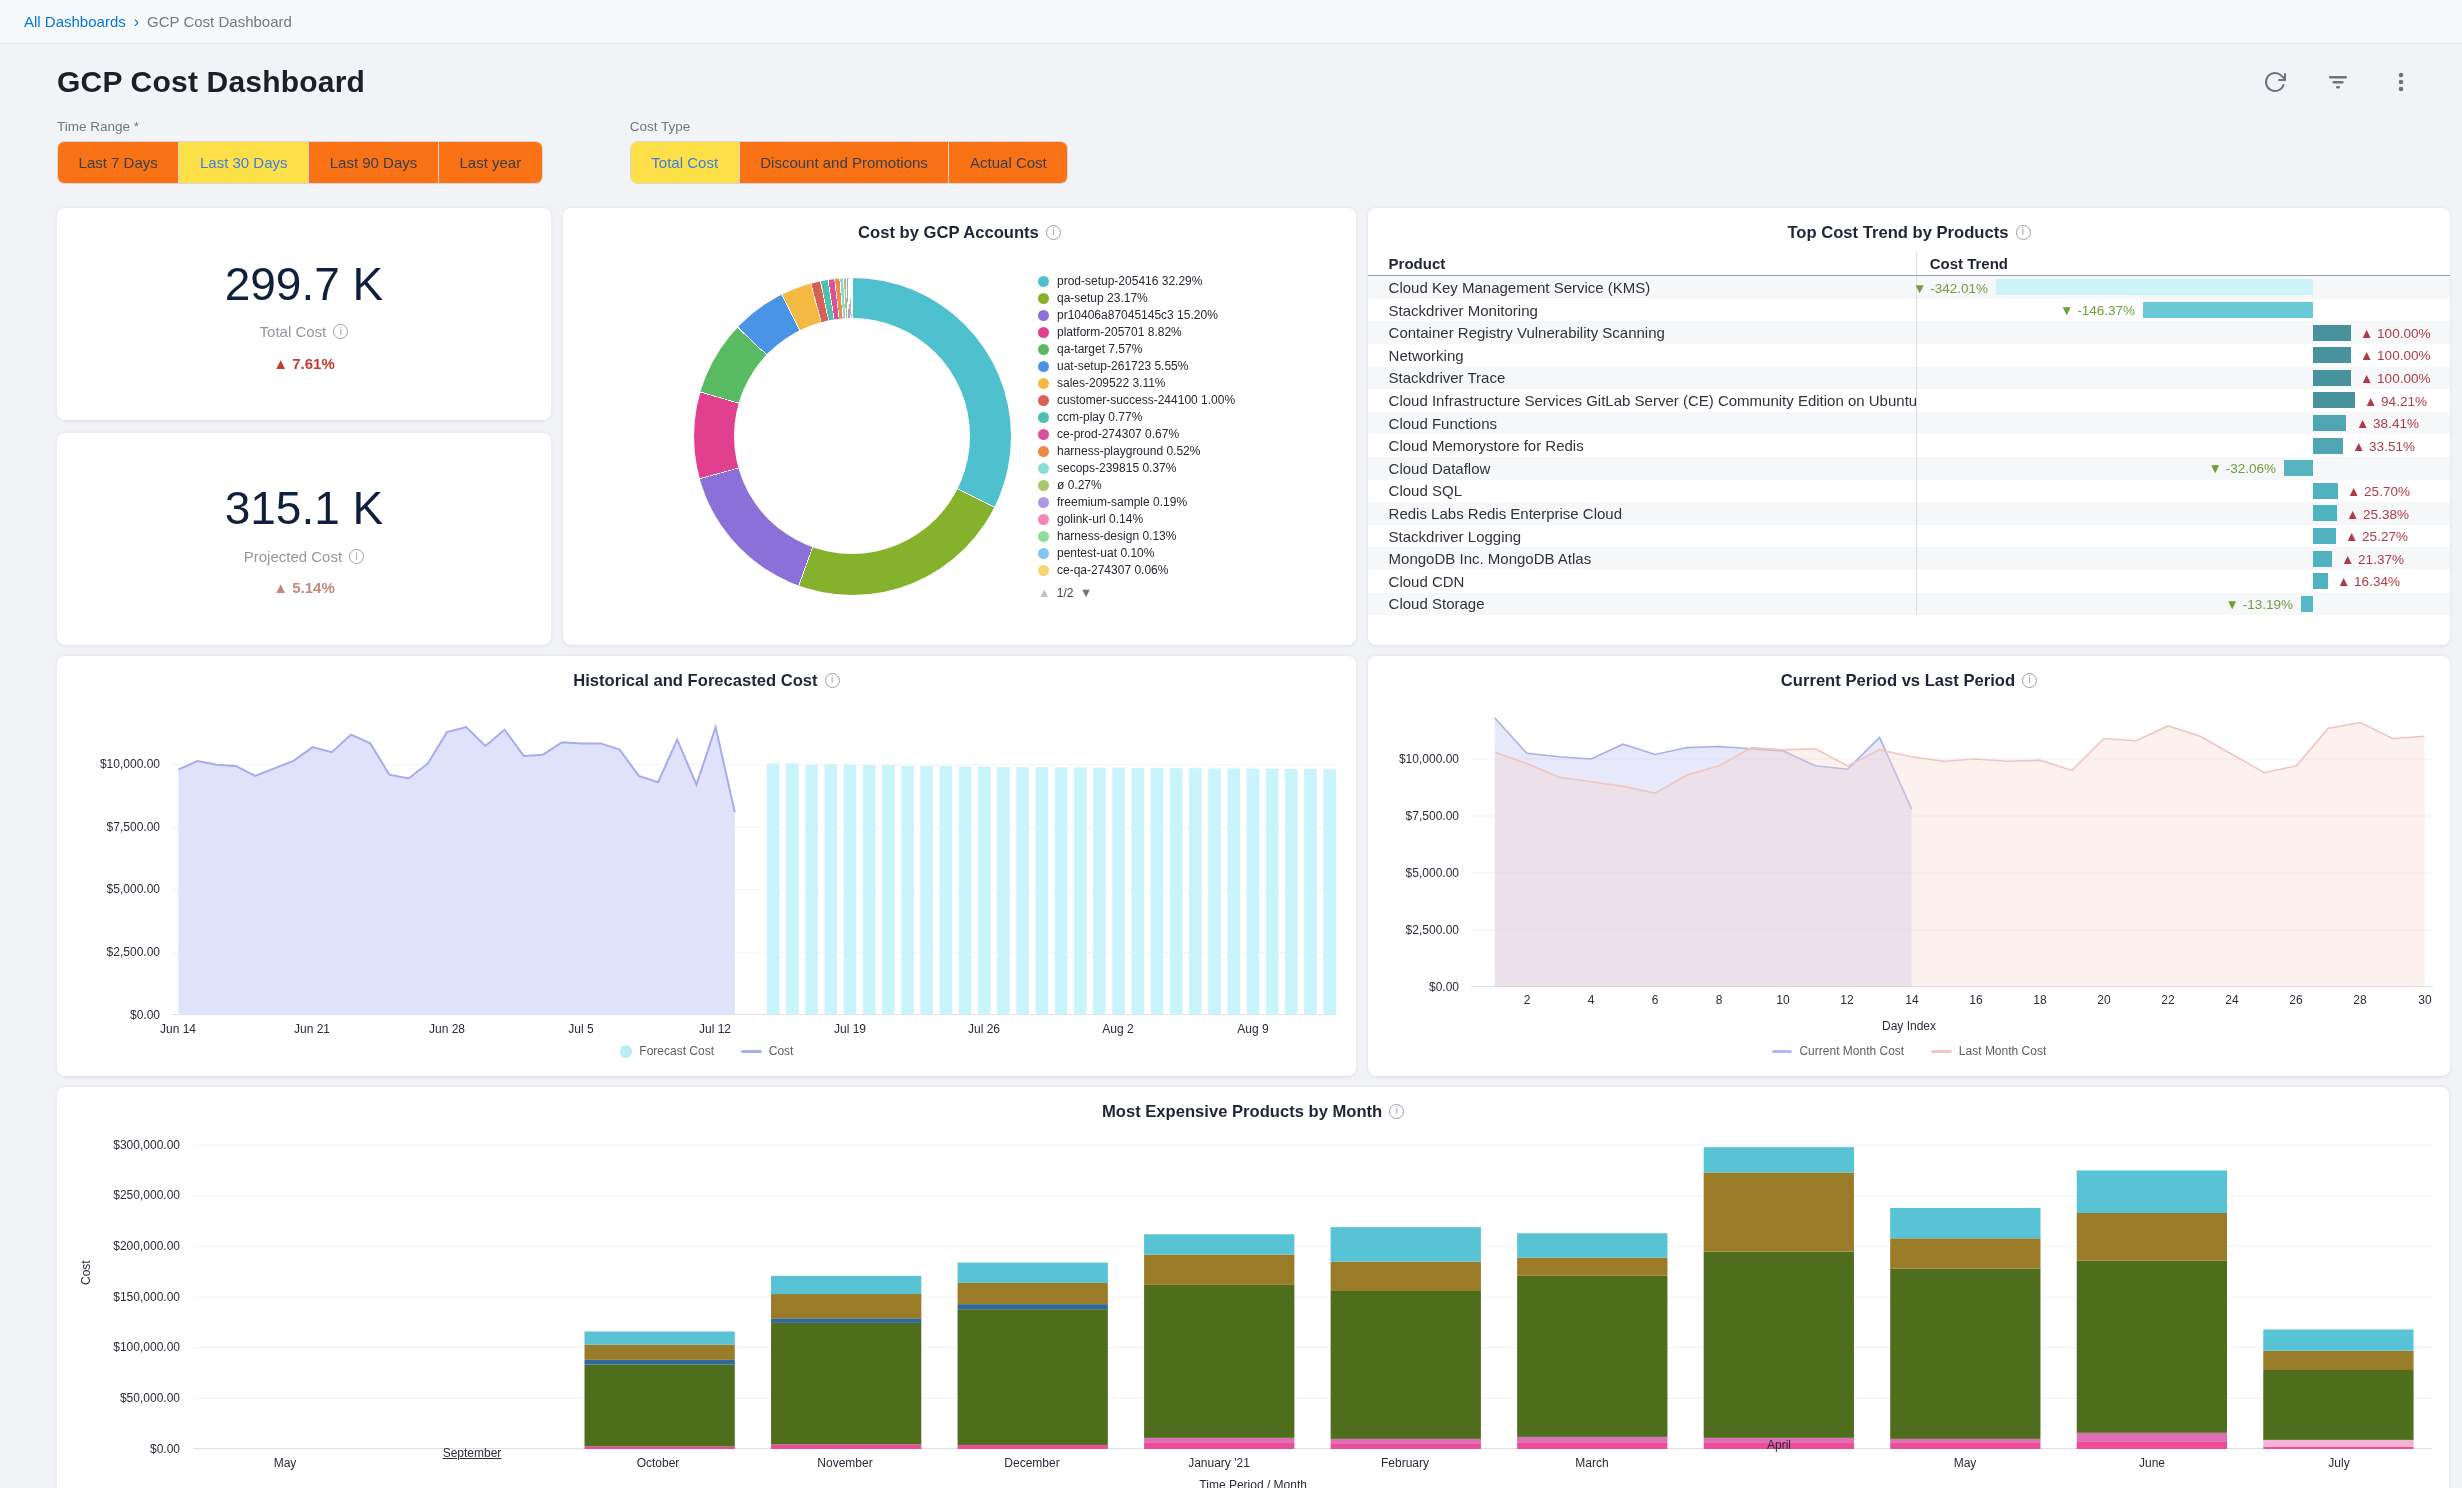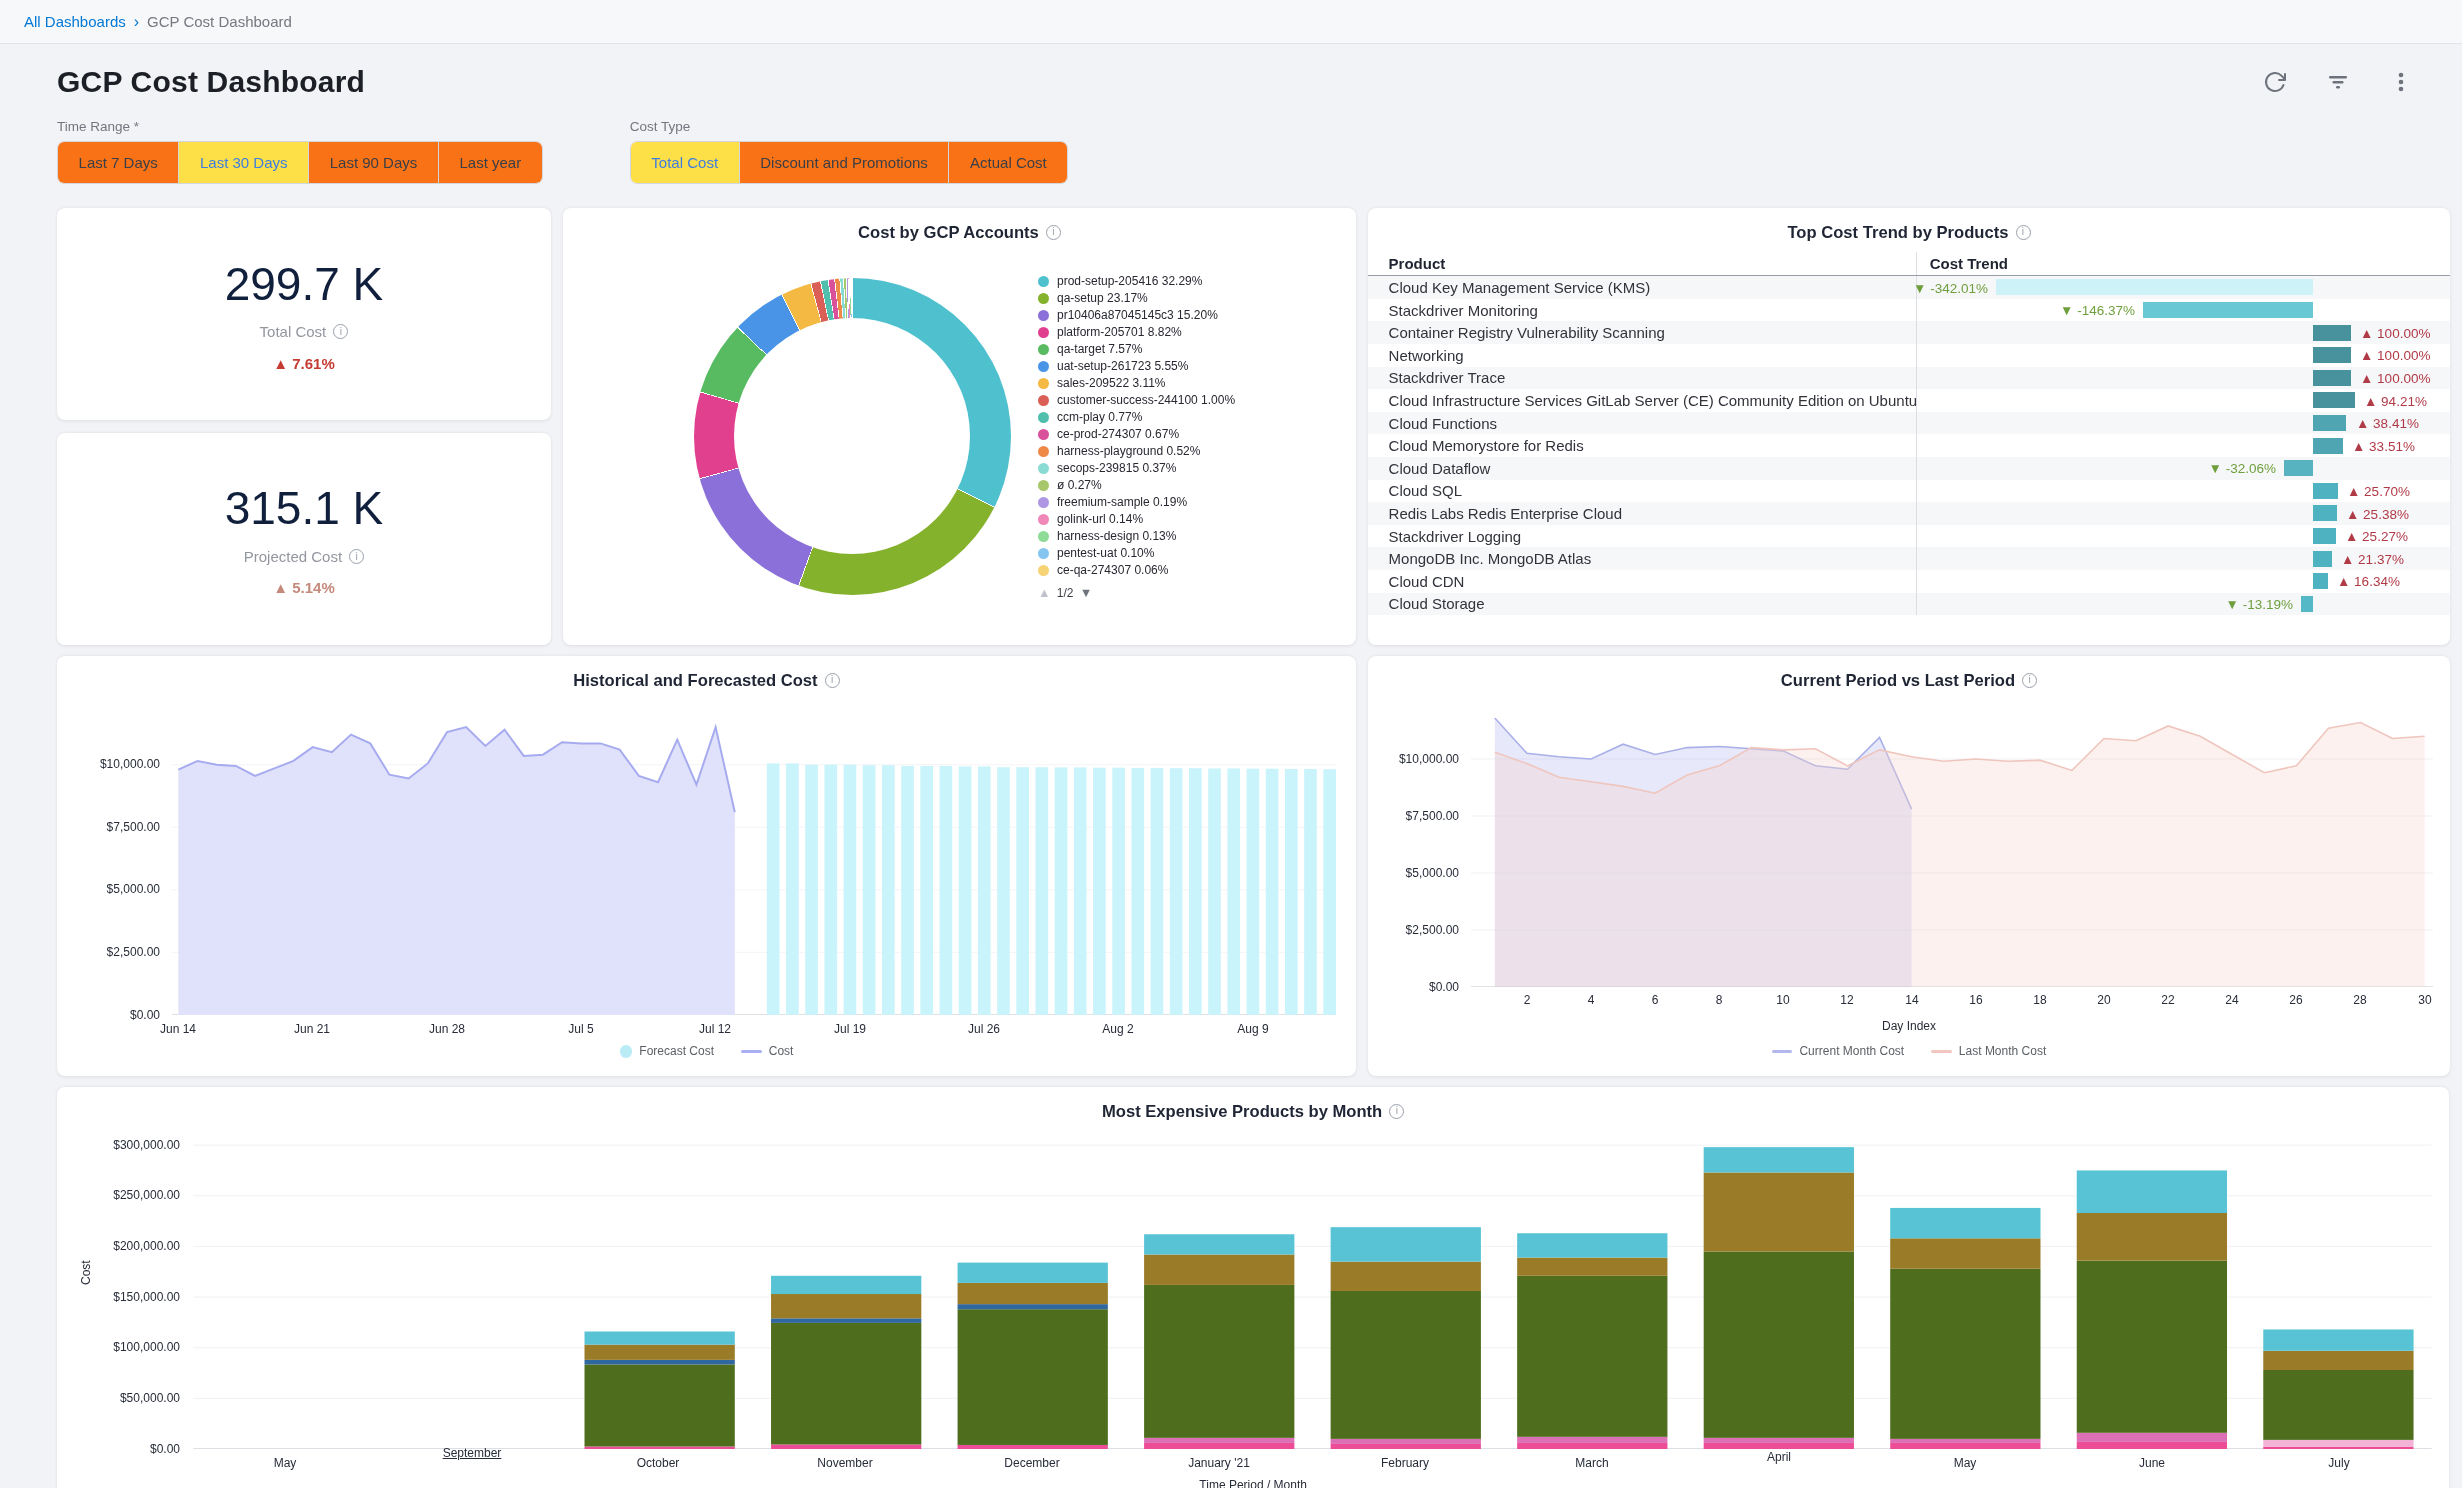--- a/index.html
+++ b/index.html
@@ -552,21 +552,21 @@
         <div class="ytick" style="left: 0px; width: 123px; top: 101px;">$250,000.00</div>
         <div class="ytick" style="left: 0px; width: 123px; top: 51px;">$300,000.00</div>
         <div class="xtick" style="left: 228px; top: 369px;">May</div>
         <div class="xtick" style="left: 415px; top: 359px; text-decoration: underline;">September</div>
         <div class="xtick" style="left: 601px; top: 369px;">October</div>
         <div class="xtick" style="left: 788px; top: 369px;">November</div>
         <div class="xtick" style="left: 975px; top: 369px;">December</div>
         <div class="xtick" style="left: 1162px; top: 369px;">January '21</div>
         <div class="xtick" style="left: 1348px; top: 369px;">February</div>
         <div class="xtick" style="left: 1535px; top: 369px;">March</div>
-        <div class="xtick" style="left: 1722px; top: 363px;">April</div>
+        <div class="xtick" style="left: 1722px; top: 351px;">April</div>
         <div class="xtick" style="left: 1908px; top: 369px;">May</div>
         <div class="xtick" style="left: 2095px; top: 369px;">June</div>
         <div class="xtick" style="left: 2282px; top: 369px;">July</div>
         <div class="axis-title" style="left: 0px; right: 0px; top: 391px;">Time Period / Month</div>
         <div class="ylab-rot">Cost</div>
       </div>
   </div>
 
 </div>
 

